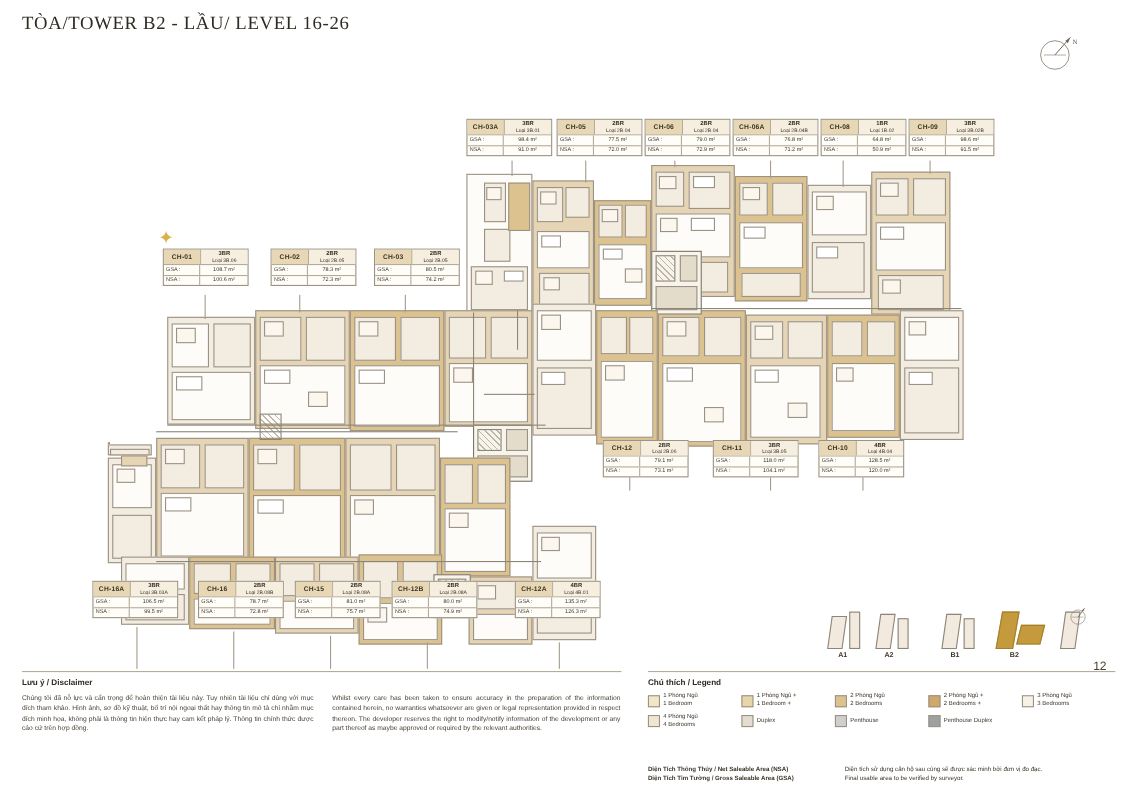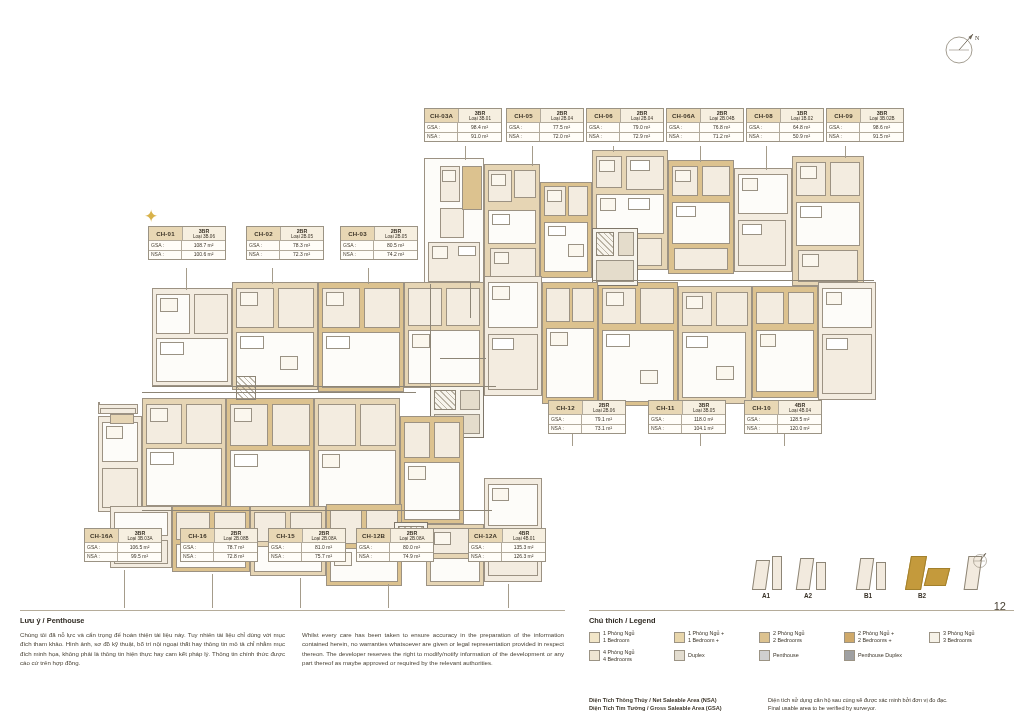--- a/index.html
+++ b/index.html
@@ -254,20 +254,21 @@
   .km-compass {
     position: absolute;
     right: 4px; top: 2px;
     width: 20px; height: 20px;
   }
 </style>
 </head>
 <body>
 
 <div class="title-block">
+  <div class="title-line2">TÒA/TOWER B2 - LẦU/ LEVEL  16-26</div>
 </div>
 
 <svg class="compass" viewBox="0 0 42 42">
   <circle cx="19" cy="22" r="13" fill="none" stroke="#8d8576" stroke-width="0.8"></circle>
   <line x1="19" y1="22" x2="33" y2="6" stroke="#6e6658" stroke-width="0.9"></line>
   <polygon points="33,6 28.5,9 30.8,11.4" fill="#6e6658"></polygon>
   <line x1="9" y1="22" x2="29" y2="22" stroke="#8d8576" stroke-width="0.6"></line>
   <text x="35" y="12" font-family="Liberation Serif, serif" font-size="6" fill="#4a4336">N</text>
 </svg>
 
@@ -845,21 +846,21 @@
     <line x1="4" y1="11" x2="15" y2="11" stroke="#8d8576" stroke-width="0.5"></line>
   </svg>
 </div>
 
 <div class="pageno">12</div>
 
 <div class="footer">
   <div class="hr" style="left:20px; top:2px; width:545px;"></div>
   <div class="hr" style="left:589px; top:2px; width:425px;"></div>
 
-  <div class="disc-title">Lưu ý / Penthouse</div>
+  <div class="disc-title">Lưu ý / Disclaimer</div>
   <div class="disc-vi">Chúng tôi đã nỗ lực và cẩn trọng để hoàn thiện tài liệu này. Tuy nhiên tài liệu chỉ dùng với mục đích tham khảo. Hình ảnh, sơ đồ kỹ thuật, bố trí nội ngoại thất hay thông tin mô tả chỉ nhằm mục đích minh họa, không phải là thông tin hiện thực hay cam kết pháp lý. Thông tin chính thức được cáo cứ trên hợp đồng.</div>
   <div class="disc-en">Whilst every care has been taken to ensure accuracy in the preparation of the information contained herein, no warranties whatsoever are given or legal representation provided in respect thereon. The developer reserves the right to modify/notify information of the development or any part thereof as maybe approved or required by the relevant authorities.</div>
 
   <div class="legend-title">Chú thích / Legend</div>
 
   <div class="legend">
     <div class="lg-row">
       <div class="lg-item">
         <div class="lg-sw" style="background:#f2e6c8;"></div>
         <div class="lg-tx">

